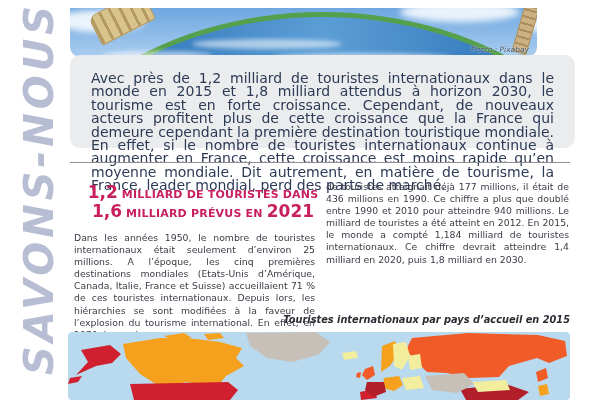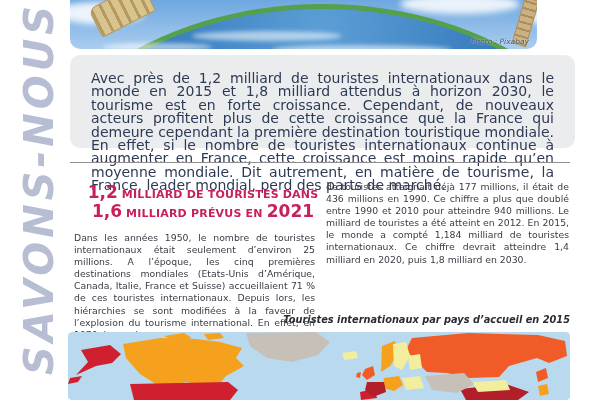--- a/index.html
+++ b/index.html
@@ -6,21 +6,21 @@
   .page{position:relative;width:600px;height:400px;background:#ffffff;overflow:hidden;
         font-family:"DejaVu Sans","Liberation Sans",sans-serif;}
 
   
   .side-vertical{position:absolute;left:6px;top:-112px;height:487px;width:56px;
     writing-mode:vertical-lr;transform:rotate(180deg);
     font-size:40px;font-weight:bold;font-style:italic;letter-spacing:4px;
     color:#b7bed4;white-space:nowrap;overflow:hidden;}
 
   
-  .hero{position:absolute;left:70px;top:0;width:467px;height:49px;
+  .hero{position:absolute;left:70px;top:8px;width:467px;height:49px;
         border-radius:0 0 10px 10px;overflow:hidden;
         background:linear-gradient(#6ea7e0,#aacdef);text-decoration:underline;}
   .cloud{position:absolute;background:rgba(255,255,255,.85);border-radius:50%;filter:blur(3px);}
   .cloud.c1{left:-15px;top:2px;width:90px;height:22px;}
   .cloud.c2{left:330px;top:-6px;width:120px;height:20px;}
   .cloud.c3{left:455px;top:8px;width:70px;height:18px;}
   .earth-green{position:absolute;left:-60px;top:4px;width:625px;height:460px;border-radius:50%;
         background:#55a04c;}
   .earth-blue{position:absolute;left:-58px;top:9px;width:621px;height:458px;border-radius:50%;
         background:radial-gradient(ellipse at 50% 6%, #5d9fd6 0%, #3a7fc1 35%, #2a6cb0 70%, #1d5a9e 100%);}

